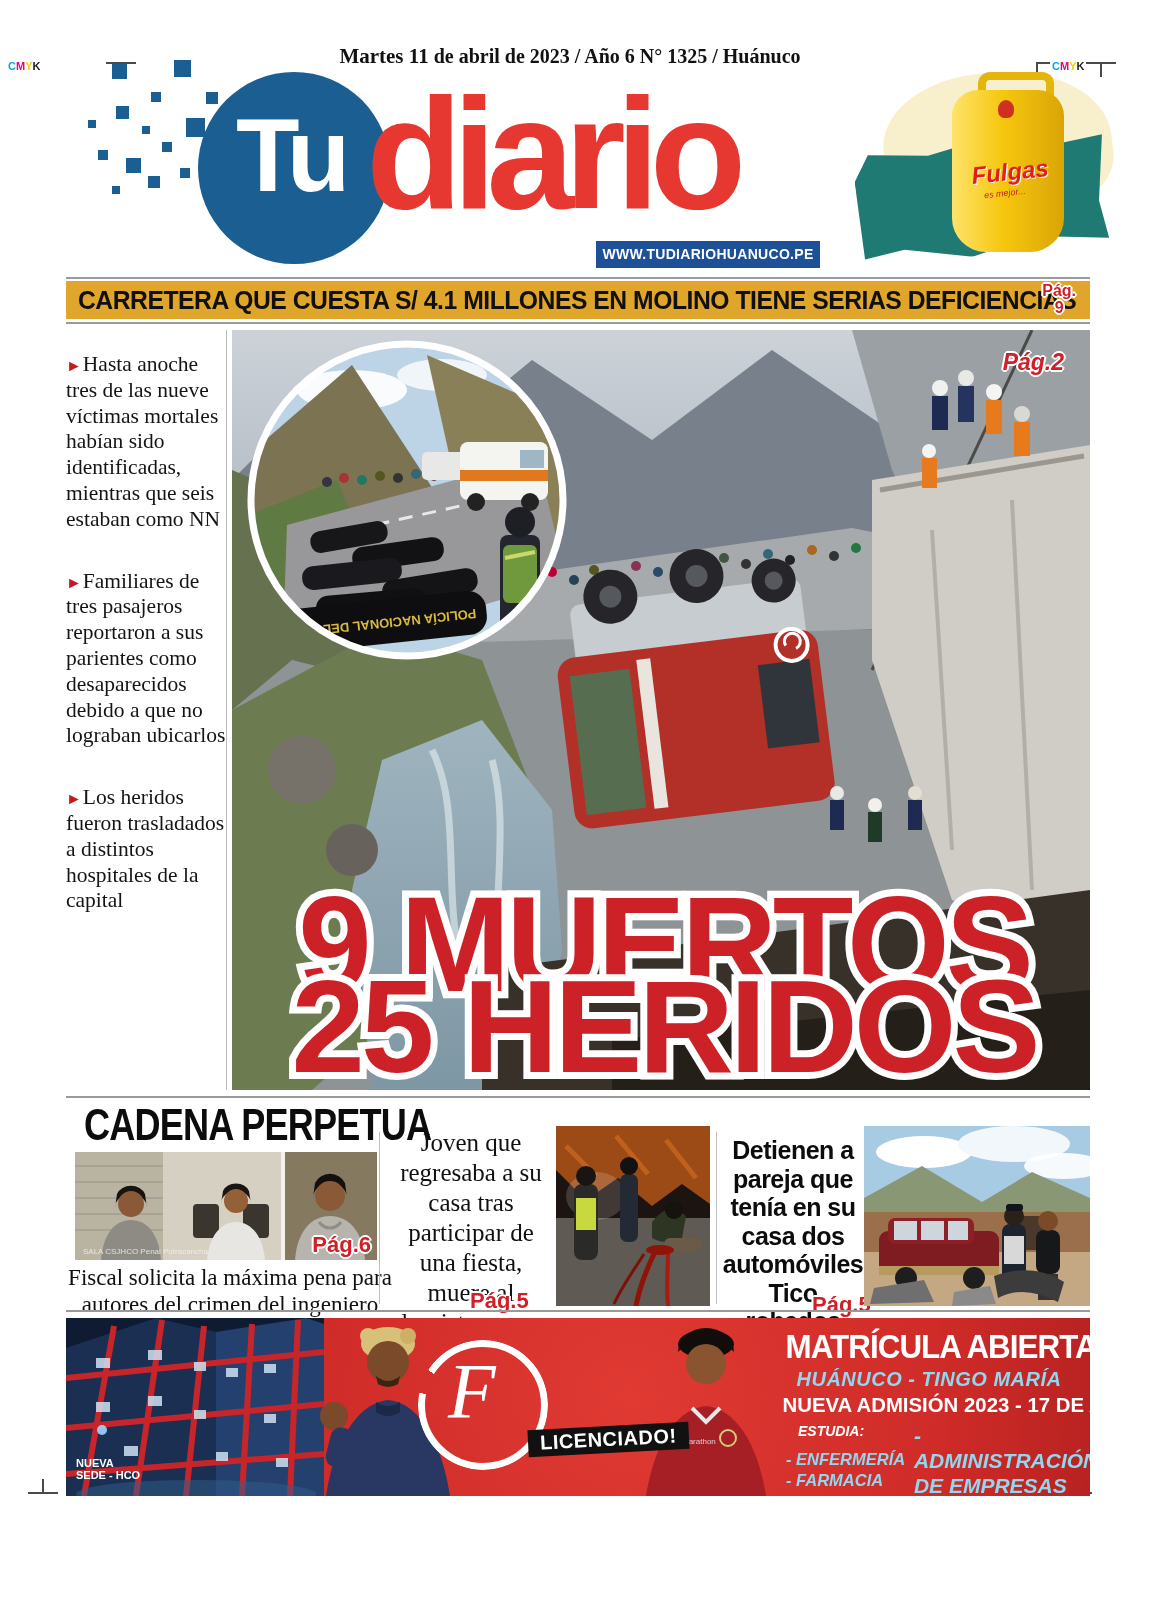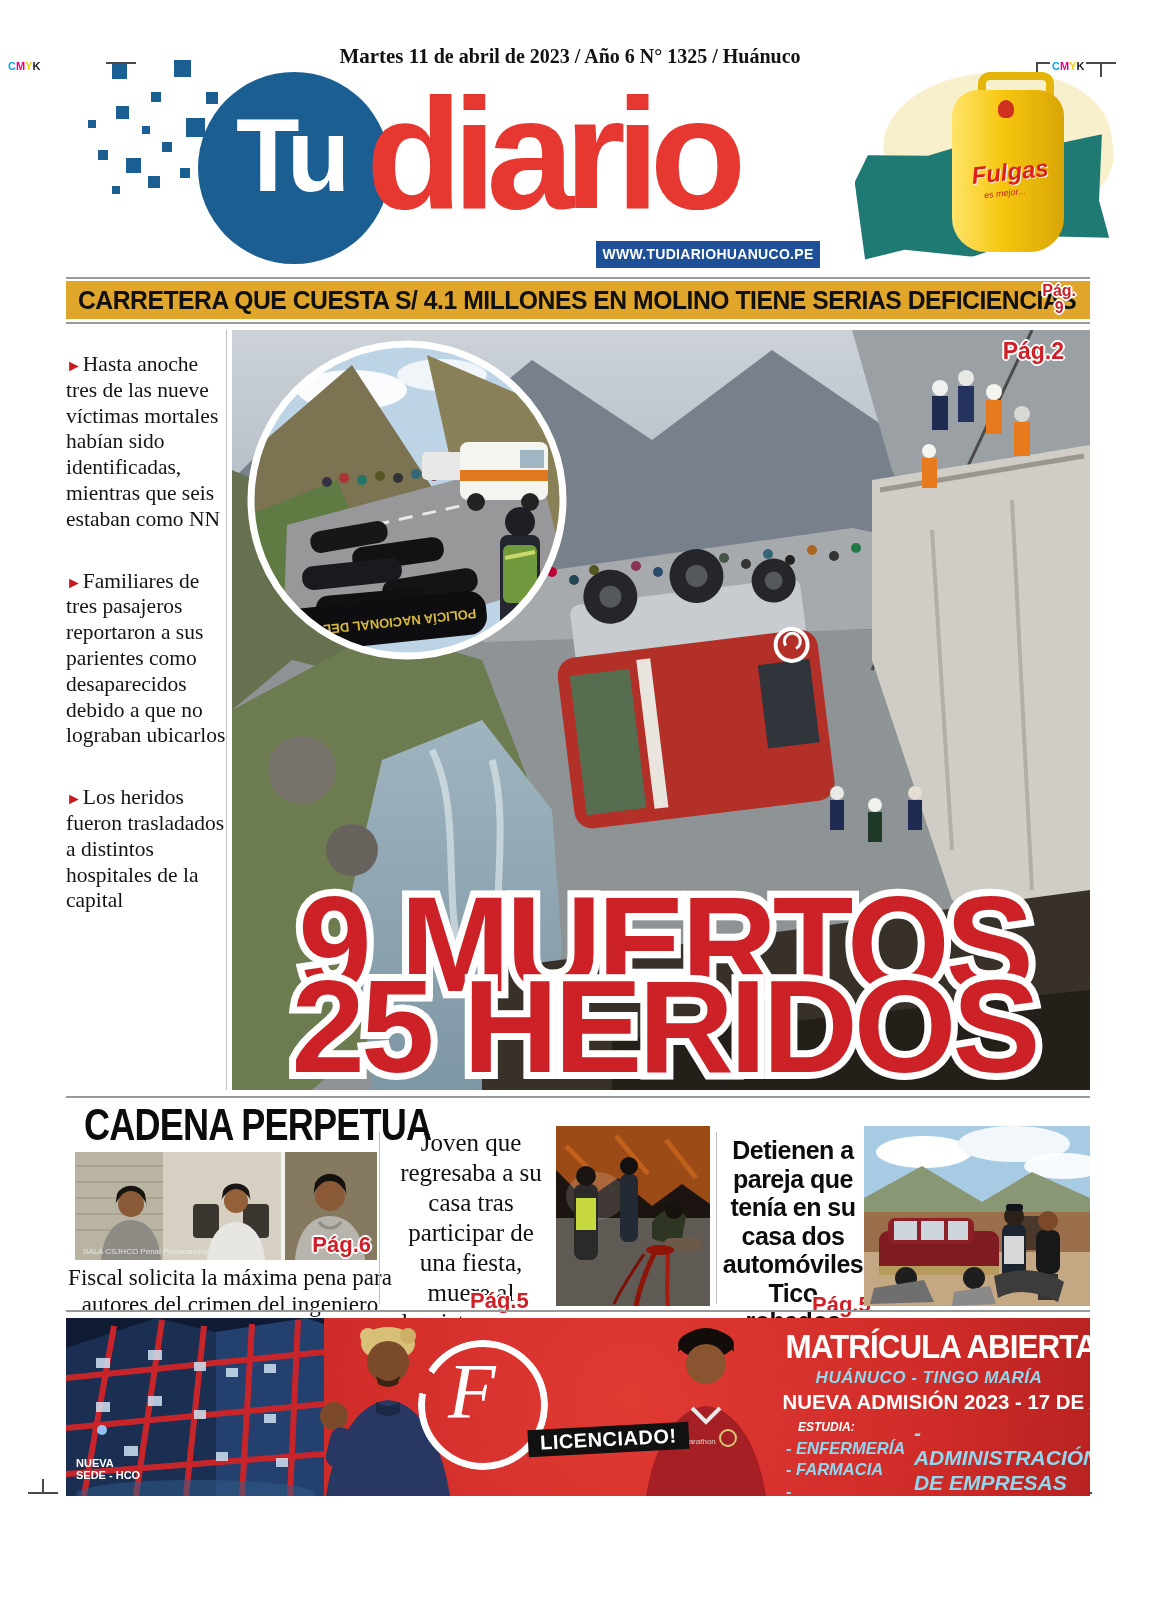--- a/index.html
+++ b/index.html
@@ -67,21 +67,21 @@
 
   
   .sidebar{left:66px;top:352px;width:160px;font-family:"Liberation Serif",serif;
            font-size:21.5px;line-height:1.2;color:#141414;}
   .sidebar .item{margin-bottom:36px;}
   .bullet{color:#c8191e;font-size:16px;margin-right:1px;}
   .vrule{width:1px;background:#bdbdbd;}
 
   
   .mainphoto{left:232px;top:330px;width:858px;height:760px;}
-  .pag2{position:absolute;right:26px;top:8px;font-size:23px;}
+  .pag2{position:absolute;right:26px;top:19px;font-size:23px;font-style:italic;}
 
   
   .cadena-head{left:84px;top:1100px;font-size:44px;font-weight:900;color:#0c0c0c;
                letter-spacing:-1px;transform:scaleX(.82);transform-origin:left center;white-space:nowrap;}
   .cadena-photo{left:75px;top:1152px;width:302px;height:108px;}
   .cadena-mark{position:absolute;left:8px;bottom:4px;color:#f0f0f0;font-size:8px;opacity:.85;}
   .pag6{position:absolute;right:6px;bottom:2px;font-size:22px;}
   .cadena-caption{left:68px;top:1264px;width:324px;text-align:center;
                   font-family:"Liberation Serif",serif;font-size:23px;line-height:1.18;color:#101010;}
   .moto-head{left:388px;top:1128px;width:166px;text-align:center;
@@ -103,26 +103,26 @@
             mask:conic-gradient(#000 0 78%, transparent 78% 84%, #000 84% 100%);}
   .fib-f{position:absolute;left:382px;top:28px;color:#fff;font-family:"Liberation Serif",serif;
          font-size:78px;font-style:italic;z-index:5;}
   .fib-name{position:absolute;left:438px;top:46px;color:#fff;font-family:"Liberation Serif",serif;
             font-size:47px;font-style:italic;letter-spacing:1px;z-index:5;}
   .fib-lic{position:absolute;left:462px;top:108px;background:#111;color:#fff;font-weight:900;
            font-size:20px;padding:2px 12px;transform:rotate(-3deg);z-index:6;letter-spacing:.5px;}
   .ad-text{position:absolute;left:712px;top:10px;width:302px;text-align:center;z-index:5;}
   .ad-title{color:#fff;font-weight:900;font-size:33px;letter-spacing:-1px;transform:scaleX(.95);
             transform-origin:center;white-space:nowrap;}
-  .ad-cities{color:#8fd8ef;font-weight:bold;font-style:italic;font-size:17px;margin-top:2px;letter-spacing:.5px;}
+  .ad-cities{color:#8fd8ef;font-weight:bold;font-style:italic;font-size:20px;margin-top:2px;letter-spacing:.5px;}
   .ad-adm{color:#fff;font-weight:900;font-size:21px;margin-top:2px;white-space:nowrap;transform:scaleX(.97);}
   .ad-cols{display:flex;margin-top:6px;text-align:left;}
   .ad-col-l{width:45%;padding-left:8px;}
   .ad-col-r{width:55%;}
-  .ad-study{color:#fff;font-weight:900;font-style:italic;font-size:12px;margin-bottom:4px;margin-left:12px;}
+  .ad-study{color:#fff;font-weight:900;font-style:italic;font-size:14px;margin-bottom:10px;margin-left:12px;}
   .ad-prog{color:#8fd8ef;font-weight:bold;font-style:italic;font-size:16.5px;line-height:1.3;}
   .ad-prog-r{color:#8fd8ef;font-weight:bold;font-style:italic;font-size:21px;line-height:1.2;margin-bottom:3px;}
 </style>
 </head>
 <body>
 
 <div class="page">
 
   <div class="abs cmyk" style="left:8px;top:60px;"><span class="c">C</span><span class="m">M</span><span class="y">Y</span><span class="k">K</span></div>
   <div class="abs tmark" style="left:106px;top:62px;">

